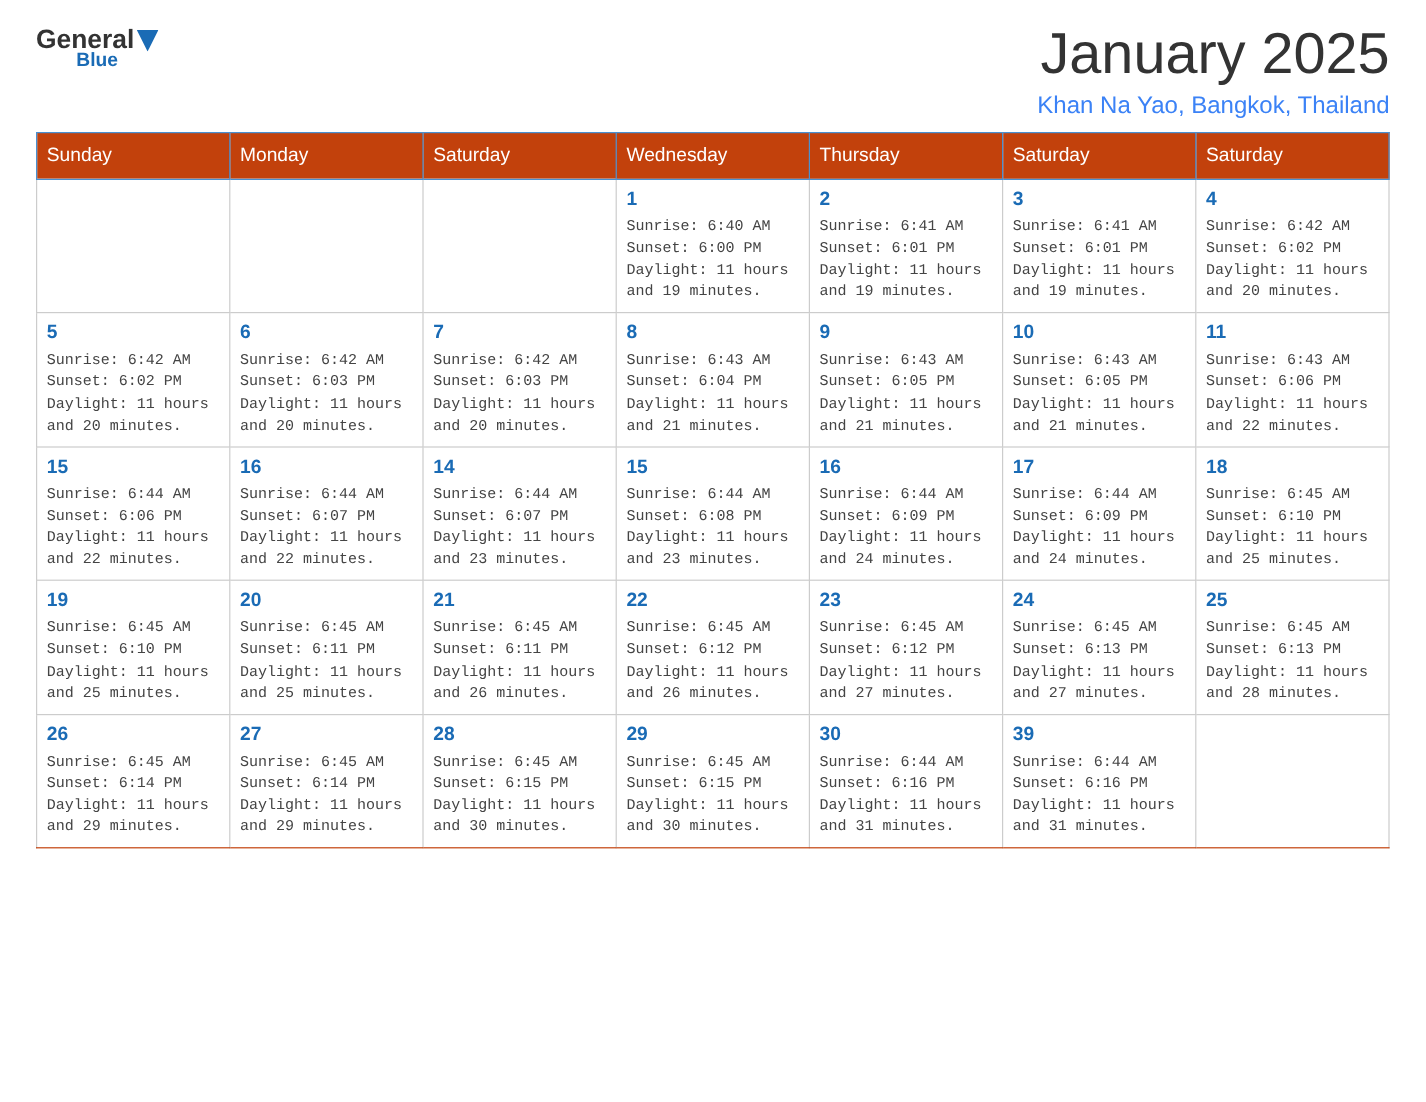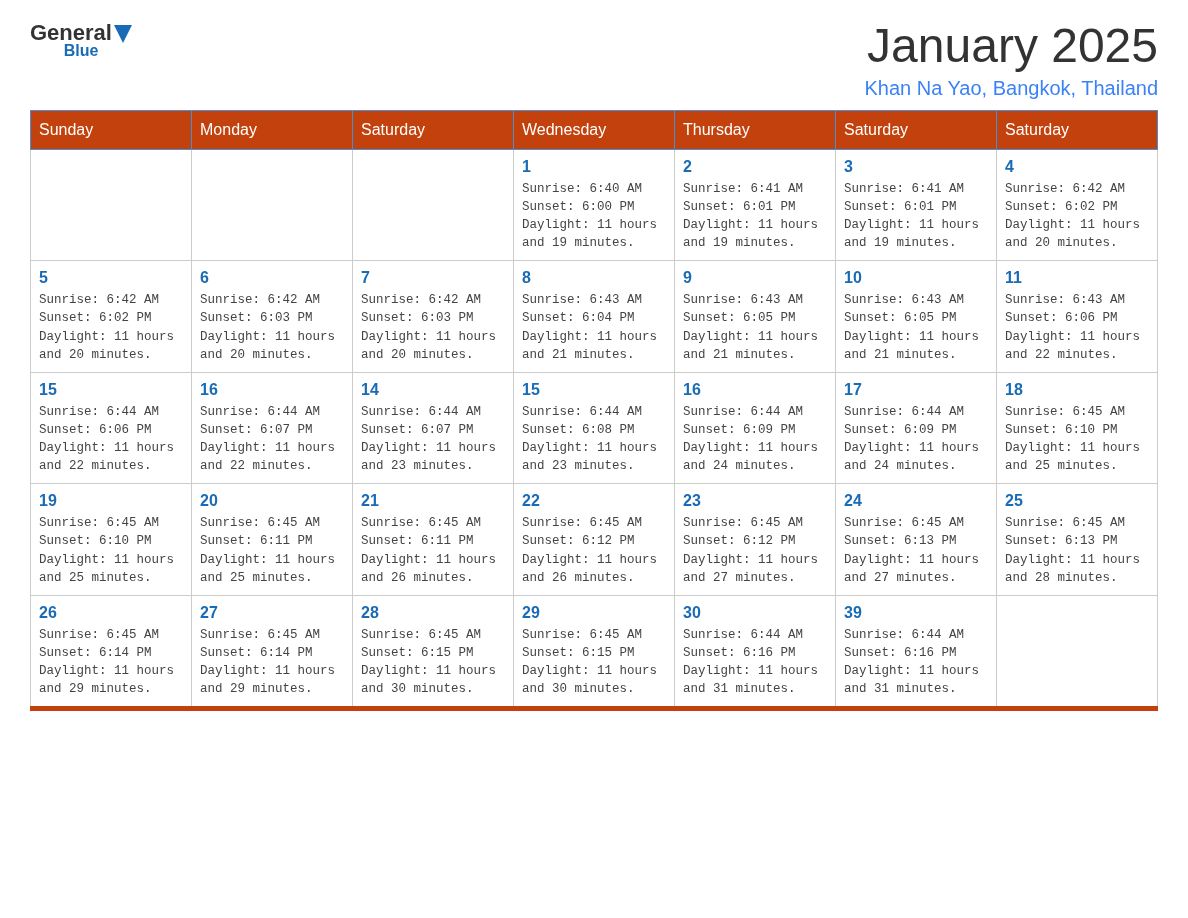--- a/index.html
+++ b/index.html
@@ -88,21 +88,21 @@
       line-height: 1.45;
       font-family: Liberation Mono, monospace;
     }
     .empty-cell {
       background: #fff;
     }
     tbody tr td {
       border-bottom: 2px solid #1a6bb5;
     }
     tbody tr:last-child td {
-      border-bottom: 5px solid #c2410c;
+      border-bottom: 1px solid #c2410c;
     }
   </style>
 </head>
 <body>
 
 <div class="header">
   <div class="logo-wrapper">
     <div class="logo-row1">
       <span class="logo-text-general">General</span>
       <svg width="18" height="18" viewBox="0 0 18 18" style="margin-left:2px;margin-top:2px;">

